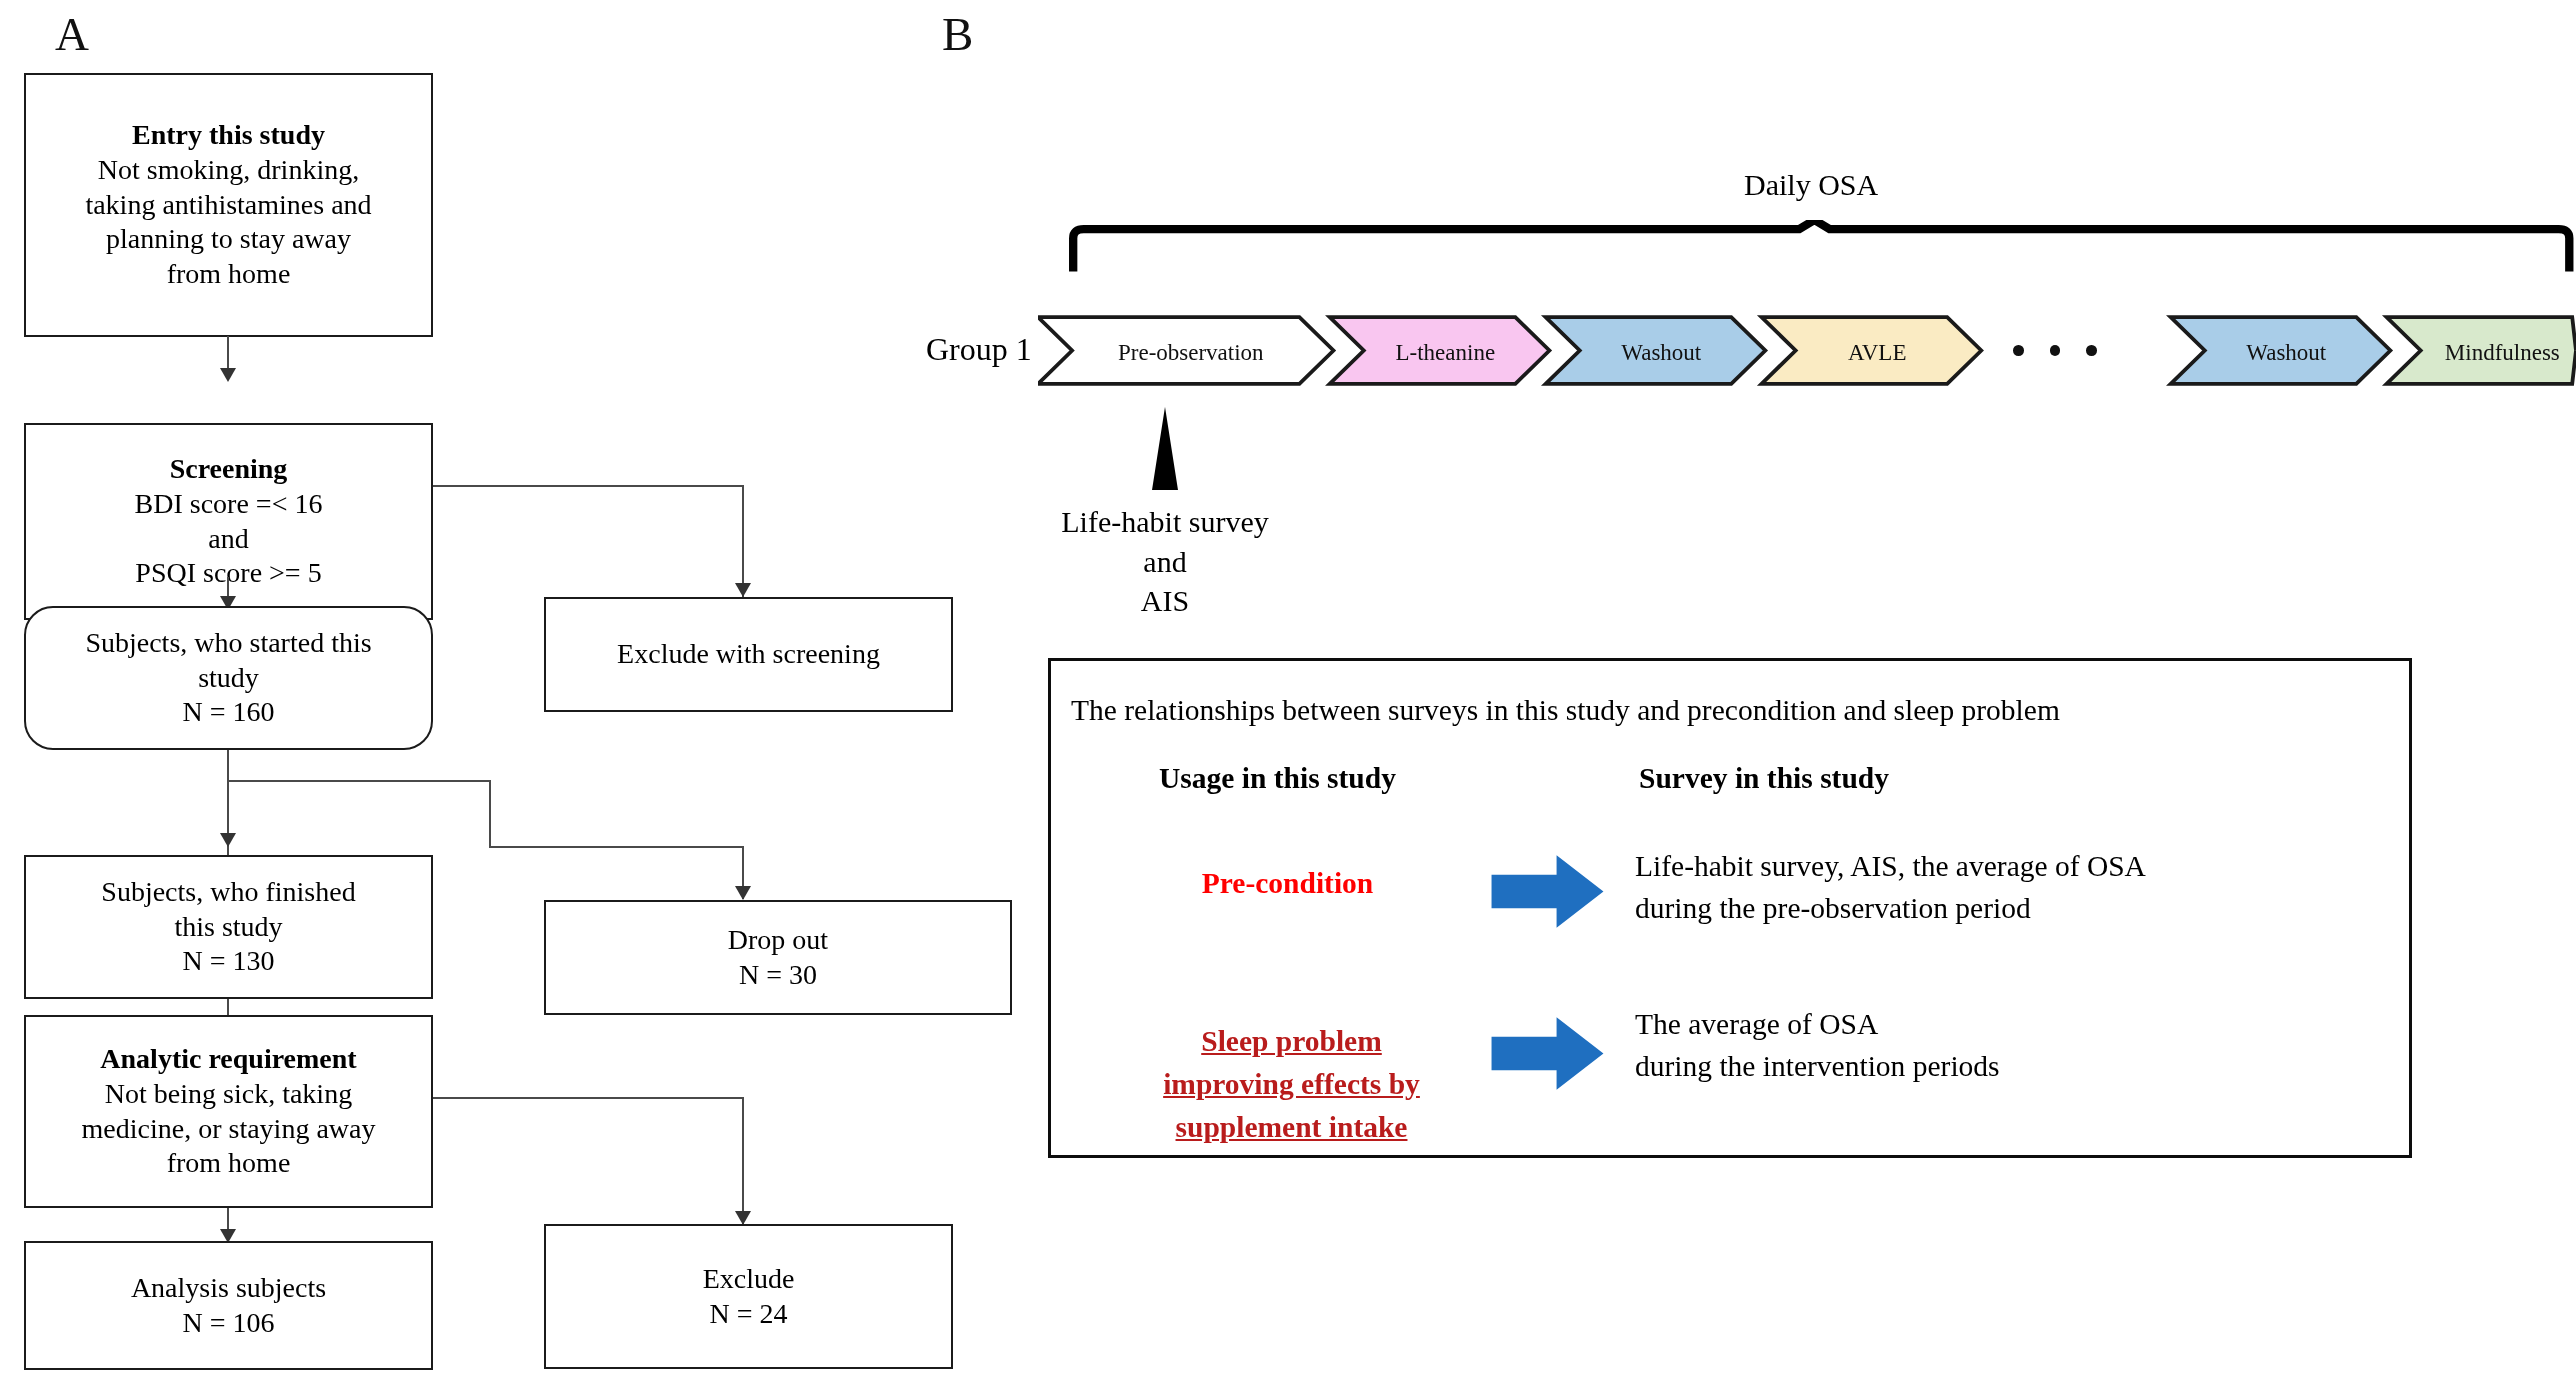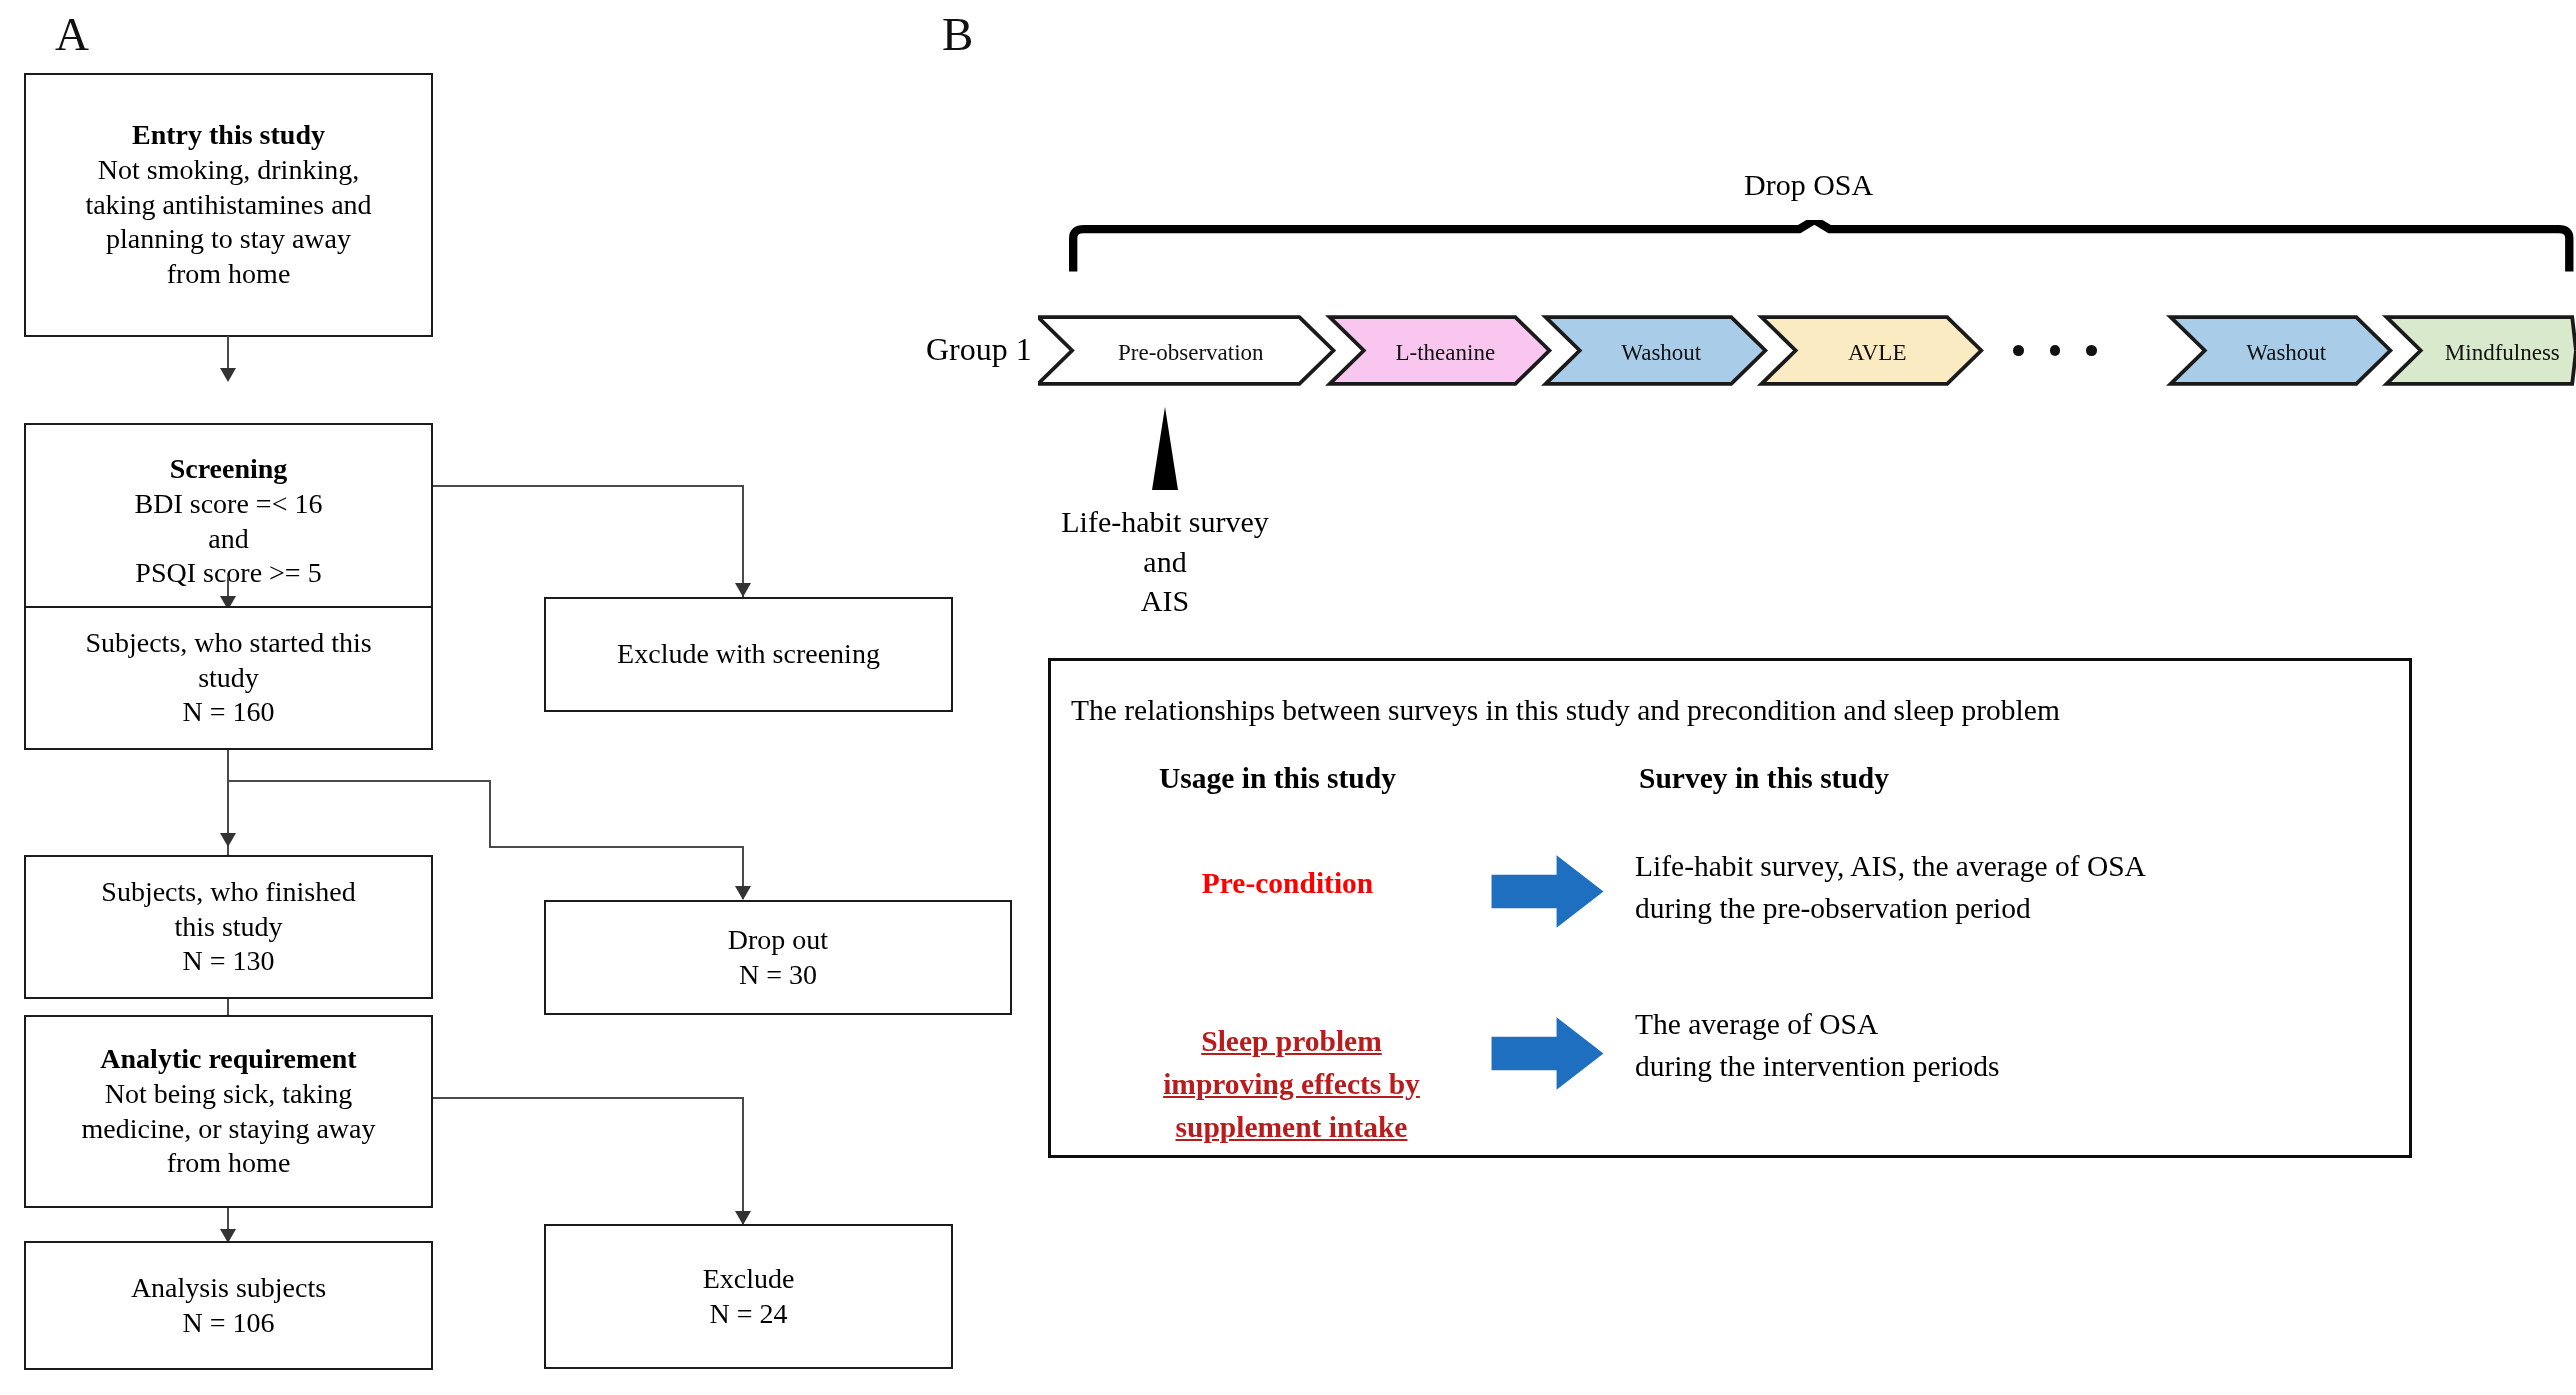--- a/index.html
+++ b/index.html
@@ -177,21 +177,21 @@
   <div>PSQI score &gt;= 5</div>
 </div>
 
 <div class="flow-line v-line" style="left:227px; top:577px; height:32px;"></div>
 <div class="arrow-head" style="left:220px; top:596px;"></div>
 
 <div class="flow-line h-line" style="left:433px; top:485px; width:311px;"></div>
 <div class="flow-line v-line" style="left:742px; top:485px; height:112px;"></div>
 <div class="arrow-head" style="left:735px; top:583px;"></div>
 
-<div class="flow-box" style="left:24px; top:606px; width:409px; height:144px;">
+<div class="flow-box" style="left:24px; top:606px; width:409px; height:144px;border-radius:29px;">
   <div>Subjects, who started this</div>
   <div>study</div>
   <div>N = 160</div>
 </div>
 
 <div class="flow-box" style="left:544px; top:597px; width:409px; height:115px;">
   <div>Exclude with screening</div>
 </div>
 
 <div class="flow-line v-line" style="left:227px; top:750px; height:106px;"></div>
@@ -235,21 +235,21 @@
   <div>N = 106</div>
 </div>
 
 <div class="flow-box" style="left:544px; top:1224px; width:409px; height:145px;">
   <div>Exclude</div>
   <div>N = 24</div>
 </div>
 
 <div class="panel-letter" id="panel-b-letter">B</div>
 
-<div class="daily-osa-label" style="left:1744px; top:170px;">Drop OSA</div>
+<div class="daily-osa-label" style="left:1744px; top:170px;">Daily OSA</div>
 
 <svg class="bracket-wrap" style="left:1068px; top:220px;" width="1508" height="53" viewBox="0 0 1990 70">
   <path d="M 6 68 L 6 24 Q 6 12 20 12 L 965 12 L 985 0 L 1005 12 L 1968 12 Q 1982 12 1982 24 L 1982 68" fill="none" stroke="#000000" stroke-width="11" stroke-linecap="butt" stroke-linejoin="miter"></path>
 </svg>
 
 <div class="group-label" style="left:926px; top:333px;">Group 1</div>
 
 <svg class="chev-row" style="left:1038px; top:314px;" width="1538" height="76" viewBox="0 0 2030 100">
 
   <polygon points="0,4 345,4 390,48 345,92 0,92 45,48" fill="#FFFFFF" stroke="#1a1a1a" stroke-width="5"></polygon>

